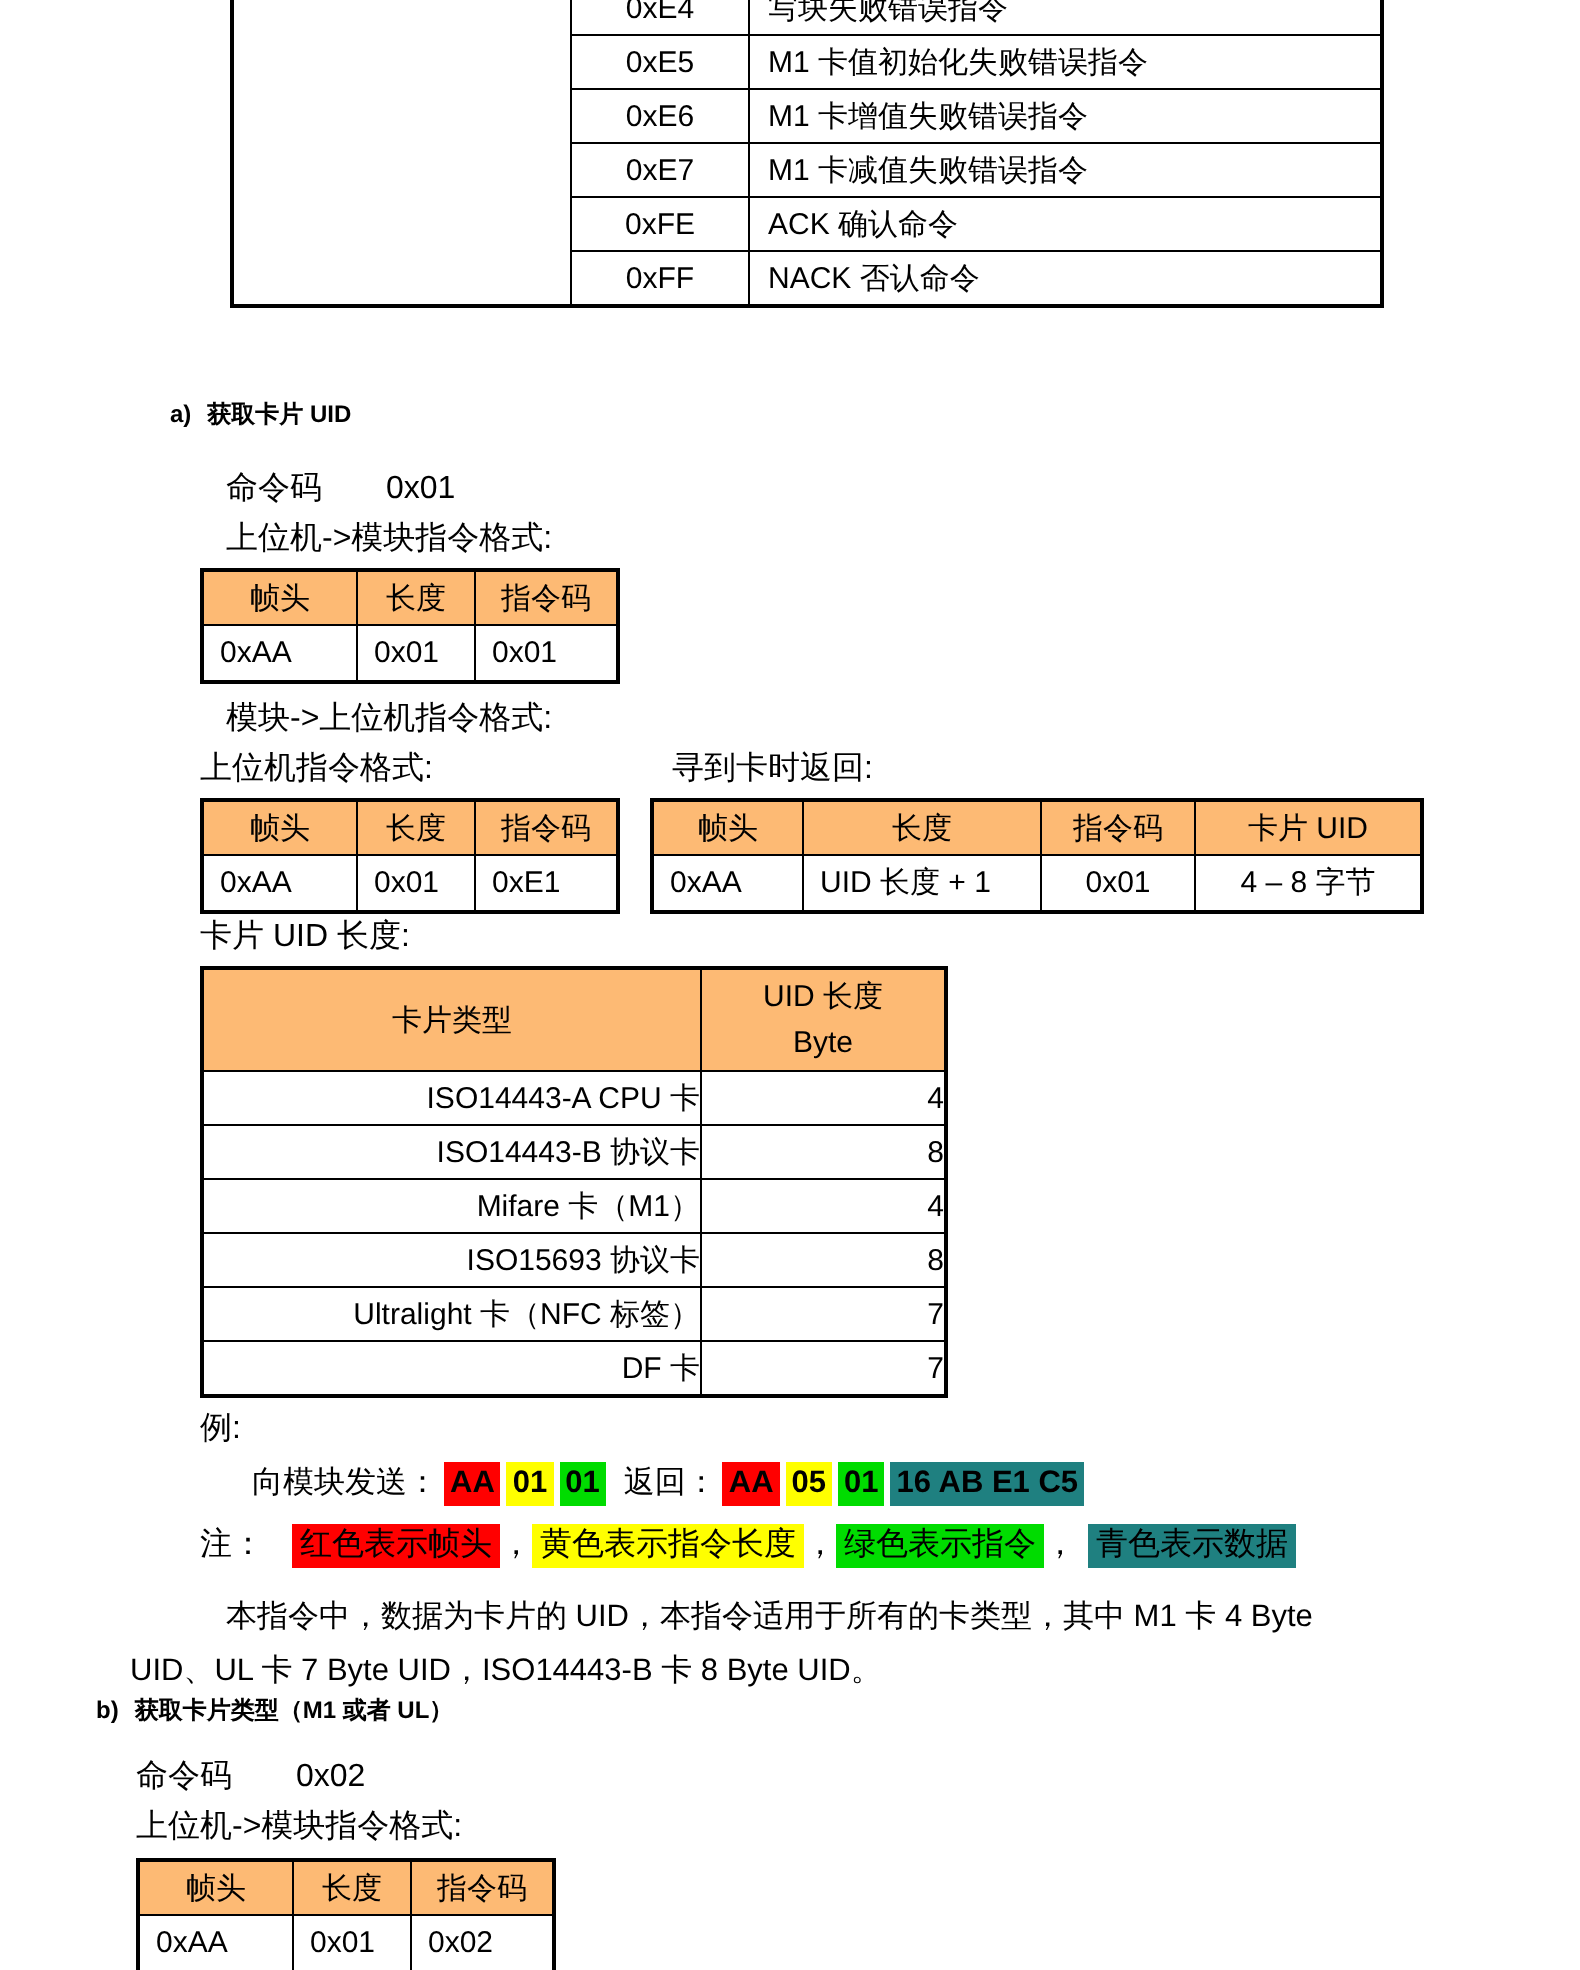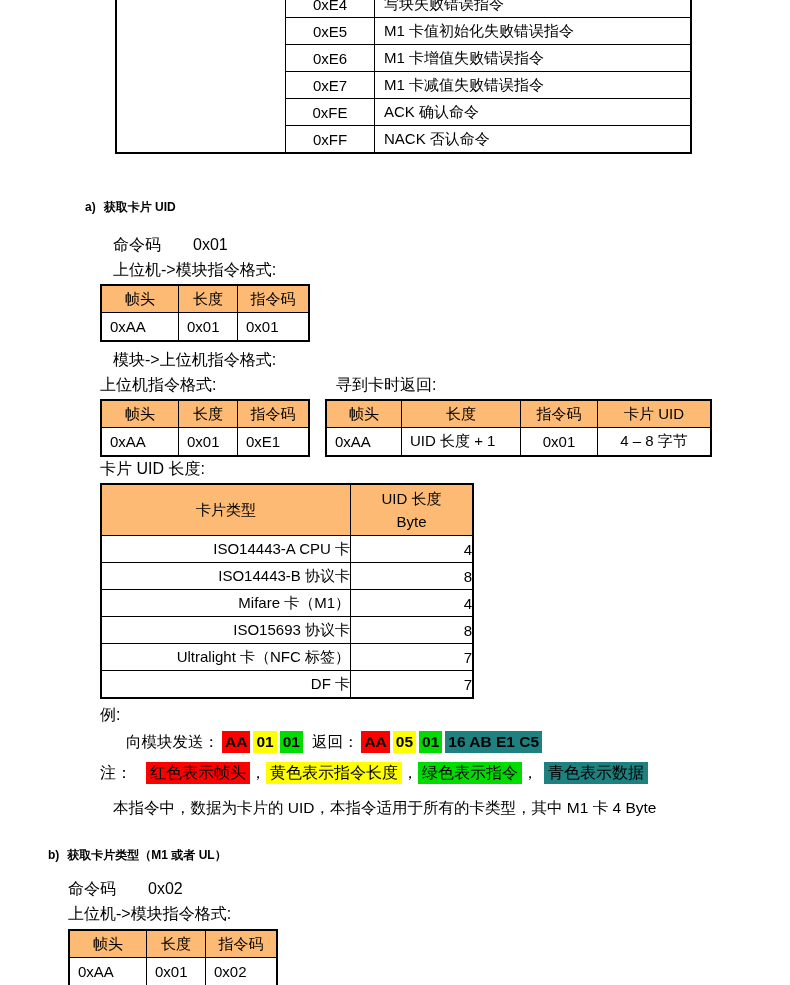--- a/index.html
+++ b/index.html
@@ -190,20 +190,21 @@
 
   <div class="line byteline" style="left:100px;top:731px;margin-left:26px;">
     <span>向模块发送：</span><span class="chip bg-red">AA</span><span class="chip bg-yellow">01</span><span class="chip bg-green">01</span><span class="ret-label">返回：</span><span class="chip bg-red">AA</span><span class="chip bg-yellow">05</span><span class="chip bg-green">01</span><span class="chip bg-teal">16 AB E1 C5</span>
   </div>
 
   <div class="line legend" style="left:100px;top:762px;">
     <span>注：</span><span class="chip lg bg-red first">红色表示帧头</span><span class="sep">，</span><span class="chip lg bg-yellow">黄色表示指令长度</span><span class="sep">，</span><span class="chip lg bg-green">绿色表示指令</span><span class="sep">，</span><span class="chip lg bg-teal last">青色表示数据</span>
   </div>
 
   <div class="para" style="left:113px;top:798px;">本指令中，数据为卡片的 UID，本指令适用于所有的卡类型，其中 M1 卡 4 Byte</div>
+  <div class="para" style="left:65px;top:825px;">UID、UL 卡 7 Byte UID，ISO14443-B 卡 8 Byte UID。</div>
 
   <div class="h2" style="left:48px;top:847px;">
     <span>b)</span><span class="h2-title">获取卡片类型（M1 或者 UL）</span>
   </div>
 
   <div class="line" style="left:68px;top:879px;">
     <span>命令码</span><span class="cmdval">0x02</span>
   </div>
   <div class="line" style="left:68px;top:904px;">上位机-&gt;模块指令格式:</div>
 

